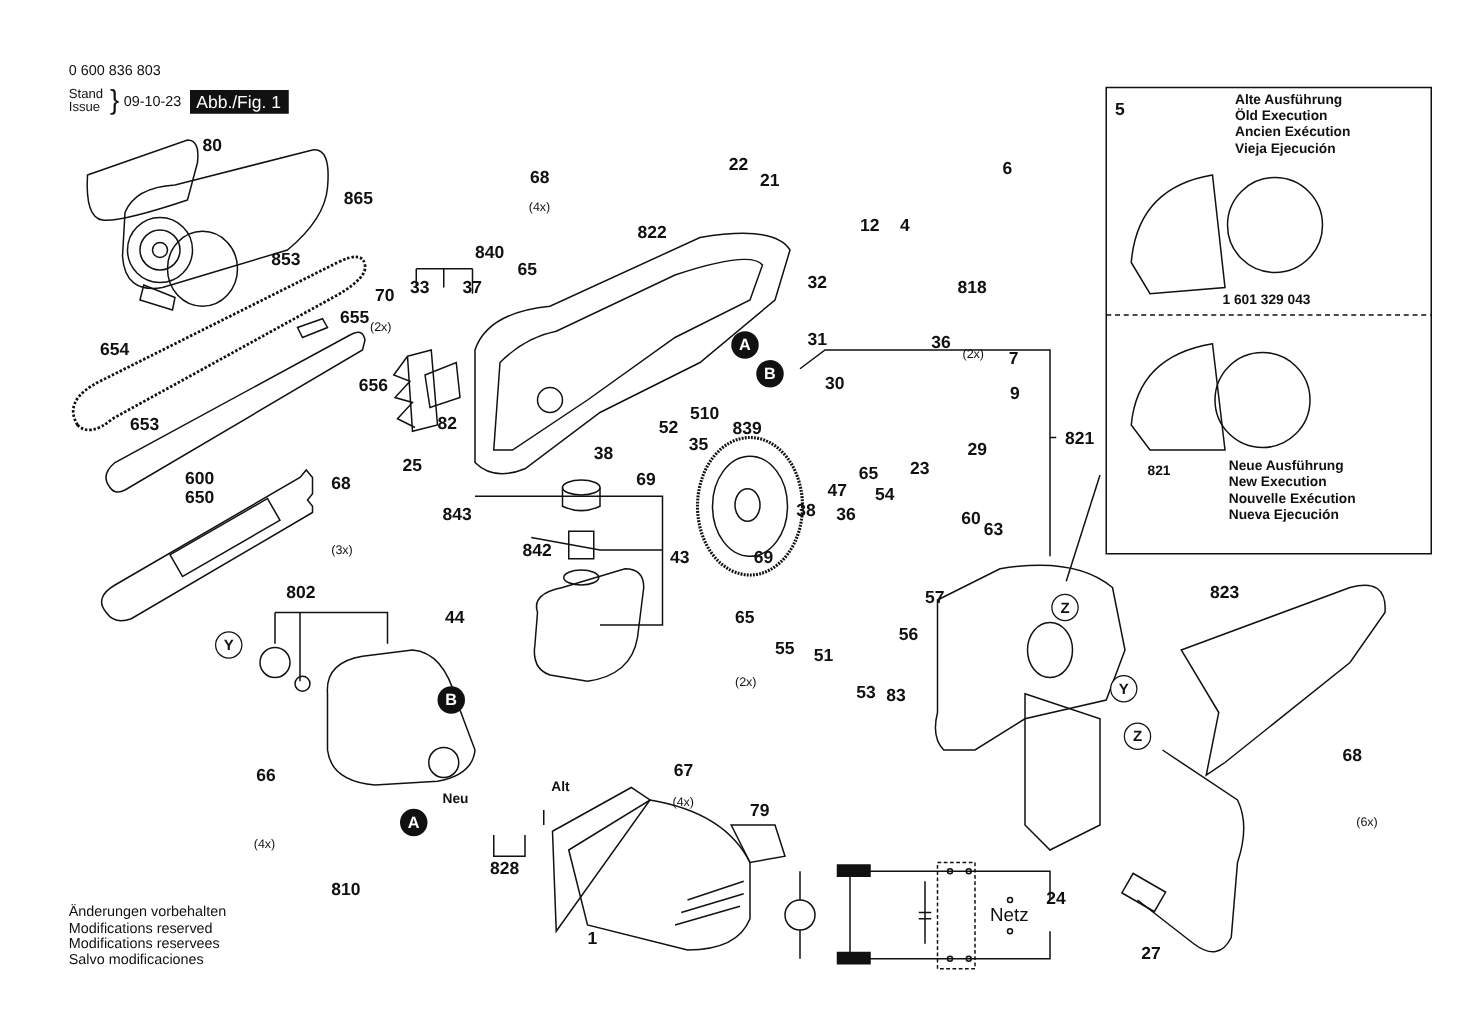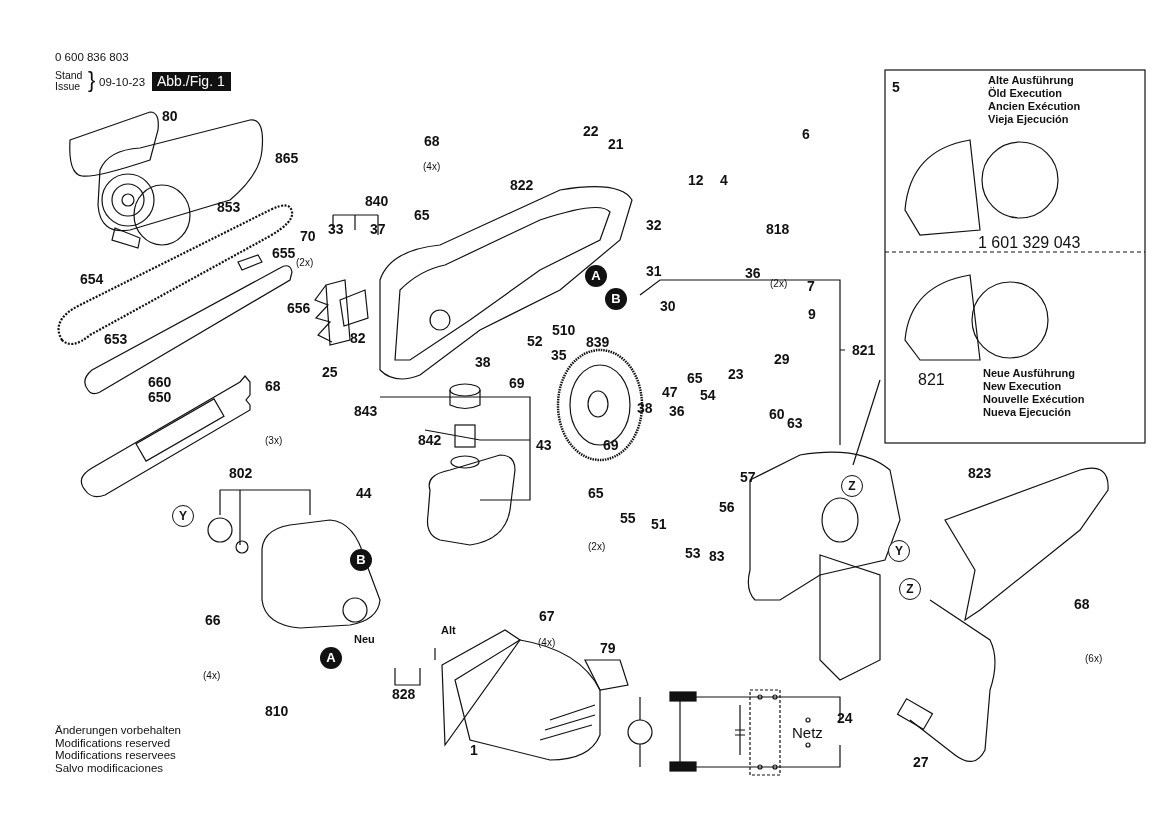--- a/index.html
+++ b/index.html
@@ -9,21 +9,21 @@
   .hdr-stand { position: absolute; left: 55px; top: 70px; font-size: 10.5px; line-height: 11px; }
   .hdr-brace { position: absolute; left: 88px; top: 67px; font-size: 22px; font-weight: 300; }
   .hdr-date { position: absolute; left: 99px; top: 76px; font-size: 11.5px; }
   .hdr-fig { position: absolute; left: 152px; top: 72px; background: #111; color: #fff;
              font-weight: normal; font-size: 14px; padding: 1px 6px 2px 5px; }
   .footer { position: absolute; left: 55px; top: 724px; font-size: 11.5px; line-height: 12.5px; }
   .lbl { position: absolute; font-weight: bold; font-size: 14px; white-space: nowrap; }
   .qty { position: absolute; font-weight: normal; font-size: 10px; white-space: nowrap; margin-top: 40px; }
   .small { position: absolute; font-weight: bold; font-size: 11px; white-space: nowrap; }
   .inset-text { position: absolute; font-weight: bold; font-size: 11px; line-height: 13px; }
-  .inset-part { position: absolute; font-weight: normal; font-size: 16px; }
+  .inset-part { position: absolute; font-weight: bold; font-size: 11px; }
   svg.art { position: absolute; left: 0; top: 0; }
   .marker-dark { position: absolute; width: 22px; height: 22px; border-radius: 50%;
                  background: #111; color: #fff; font-weight: bold; font-size: 13px;
                  text-align: center; line-height: 22px; }
   .marker-ring { position: absolute; width: 20px; height: 20px; border-radius: 50%;
                  border: 1.3px solid #111; background: #fff; font-weight: bold; font-size: 12px;
                  text-align: center; line-height: 20px; }
   .netz { position: absolute; left: 792px; top: 724px; font-size: 15px; }
 </style>
 </head>
@@ -163,25 +163,25 @@
 <div class="marker-ring" style="left:841px; top:475px;">Z</div>
 <div class="marker-ring" style="left:899px; top:578px;">Z</div>
 
 <div class="lbl" style="left:162px; top:108px;">80</div>
 <div class="lbl" style="left:275px; top:150px;">865</div>
 <div class="lbl" style="left:217px; top:199px;">853</div>
 <div class="lbl" style="left:272px; top:245px;">655</div>
 <div class="lbl" style="left:80px; top:271px;">654</div>
 <div class="lbl" style="left:287px; top:300px;">656</div>
 <div class="lbl" style="left:104px; top:331px;">653</div>
-<div class="lbl" style="left:148px; top:374px;">660</div>
+<div class="lbl" style="left:148px; top:374px;">600</div>
 <div class="lbl" style="left:148px; top:389px;">650</div>
 <div class="qty" style="left:296px; top:217px;">(2x)</div>
 <div class="lbl" style="left:300px; top:228px;">70</div>
-<div class="lbl" style="left:317px; top:193px;padding-left:48px;">840</div>
+<div class="lbl" style="left:332px; top:193px;padding-left:48px;">840</div>
 <div class="lbl" style="left:328px; top:221px;">33</div>
 <div class="lbl" style="left:370px; top:221px;">37</div>
 <div class="lbl" style="left:350px; top:330px;">82</div>
 <div class="lbl" style="left:322px; top:364px;">25</div>
 <div class="lbl" style="left:265px; top:378px;">68</div>
 <div class="qty" style="left:265px; top:395px;">(3x)</div>
 <div class="qty" style="left:423px; top:121px;">(4x)</div>
 <div class="lbl" style="left:424px; top:133px;">68</div>
 <div class="lbl" style="left:414px; top:207px;">65</div>
 <div class="lbl" style="left:510px; top:177px;">822</div>

